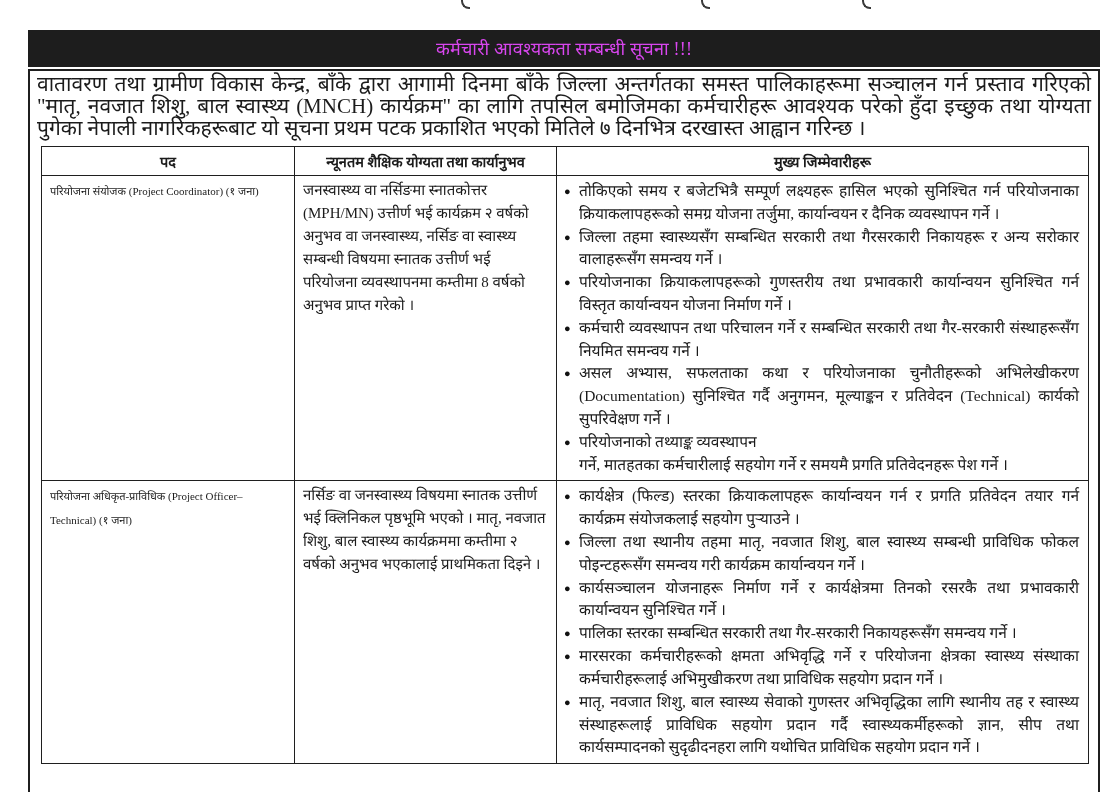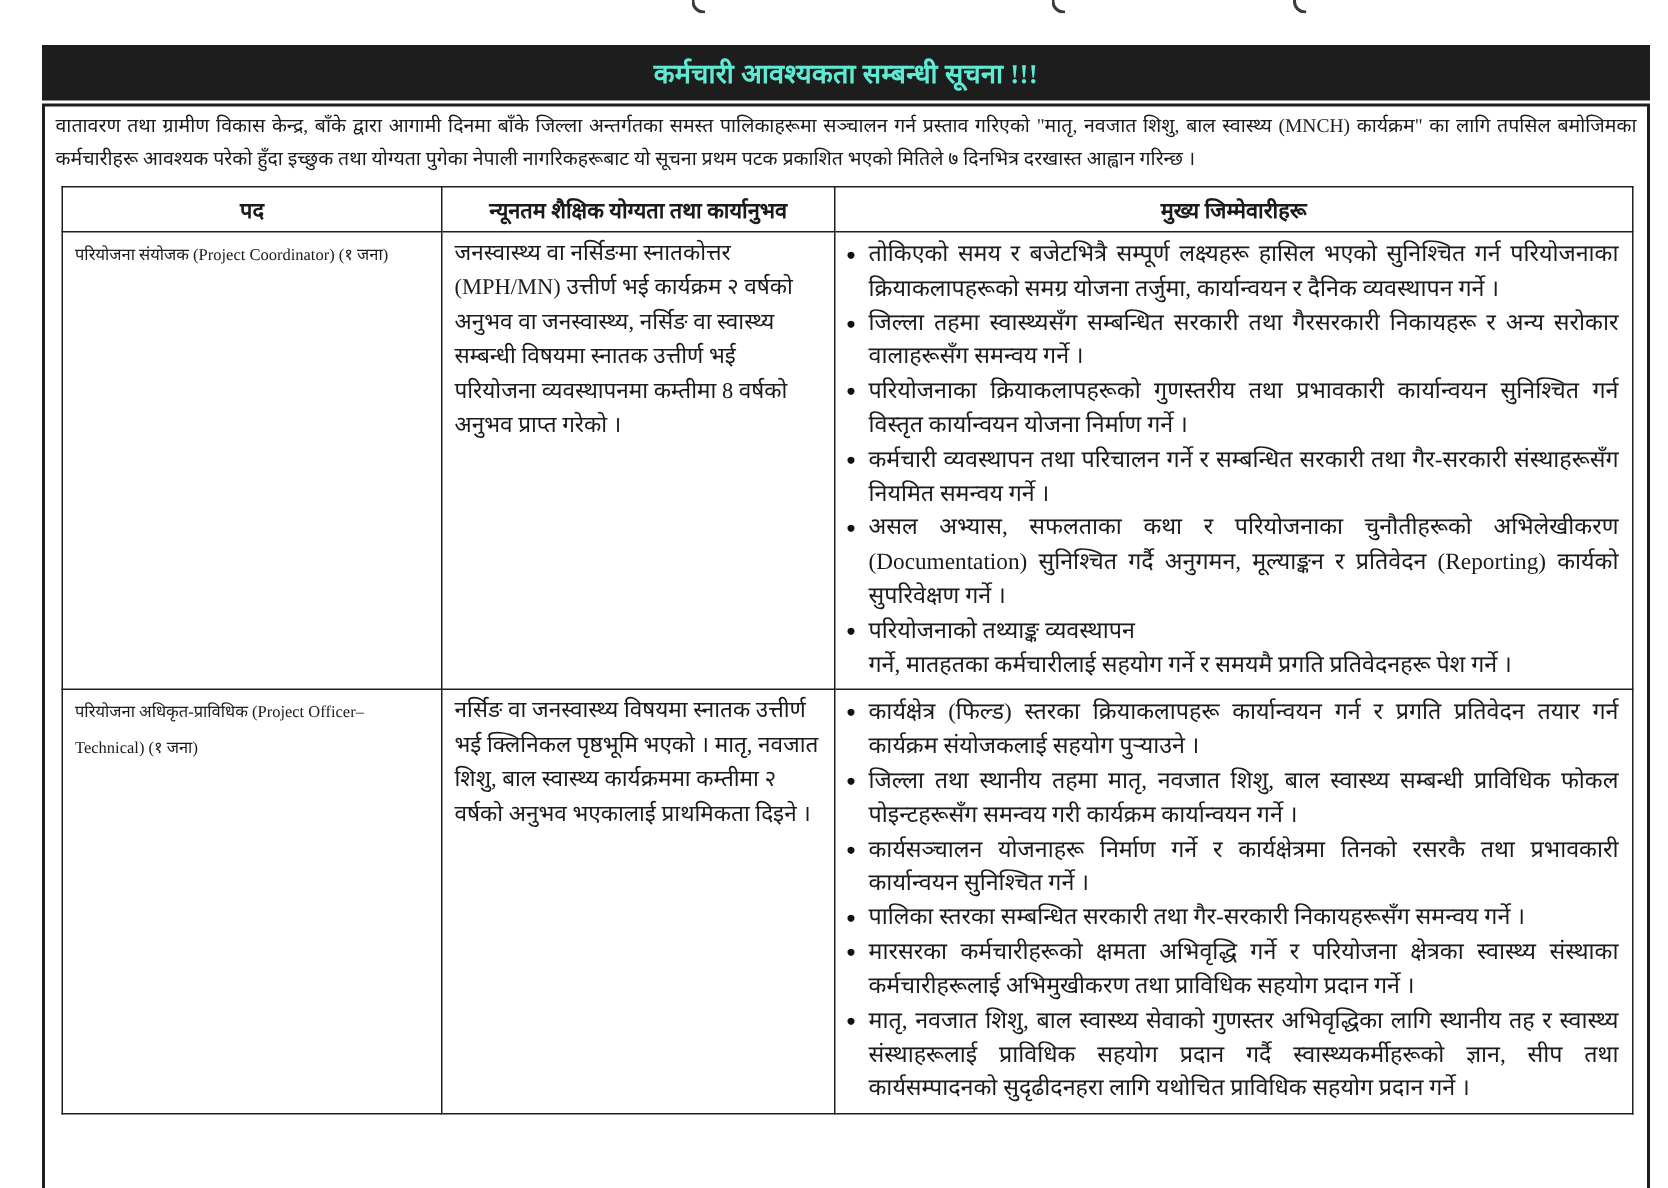--- a/index.html
+++ b/index.html
@@ -26,42 +26,42 @@
     border-radius: 0 0 0 8px;
   }
   .doc {
     position: absolute;
     left: 28px;
     top: 30px;
     width: 1072px;
   }
   .banner {
     background: #1d1d1d;
-    color: #5eead4;
+    color: #d946ef;
     text-align: center;
-    font-weight: bold;
+    font-weight: normal;
     font-size: 18px;
     padding: 6px 0 7px 0;
     letter-spacing: .2px;
   }
   .box {
     margin-top: 2px;
     border: 2px solid #1f1f1f;
     height: 900px; 
     box-sizing: border-box;
     background: #ffffff;
   }
   .subtitle {
     text-align: center;
     font-weight: bold;
     font-size: 14.5px;
     padding: 7px 4px 3px 4px;
   }
   .intro {
-    font-size: 13px;
+    font-size: 21px;
     line-height: 22px;
     text-align: justify;
     margin: 2px 7px 7px 7px;
   }
   table.vacancy {
     border-collapse: collapse;
     table-layout: fixed;
     width: 1047px;
     margin: 2px 0 0 11px;
     background: #ffffff;
@@ -159,21 +159,21 @@
                 <li>
                     <span class="bullet">●</span>
                     <span class="li-text">परियोजनाका क्रियाकलापहरूको गुणस्तरीय तथा प्रभावकारी कार्यान्वयन सुनिश्चित गर्न विस्तृत कार्यान्वयन योजना निर्माण गर्ने ।</span>
                   </li>
                 <li>
                     <span class="bullet">●</span>
                     <span class="li-text">कर्मचारी व्यवस्थापन तथा परिचालन गर्ने र सम्बन्धित सरकारी तथा गैर-सरकारी संस्थाहरूसँग नियमित समन्वय गर्ने ।</span>
                   </li>
                 <li>
                     <span class="bullet">●</span>
-                    <span class="li-text">असल अभ्यास, सफलताका कथा र परियोजनाका चुनौतीहरूको अभिलेखीकरण (Documentation) सुनिश्चित गर्दै अनुगमन, मूल्याङ्कन र प्रतिवेदन (Reporting) कार्यको सुपरिवेक्षण गर्ने ।</span>
+                    <span class="li-text">असल अभ्यास, सफलताका कथा र परियोजनाका चुनौतीहरूको अभिलेखीकरण (Documentation) सुनिश्चित गर्दै अनुगमन, मूल्याङ्कन र प्रतिवेदन (Technical) कार्यको सुपरिवेक्षण गर्ने ।</span>
                   </li>
                 <li>
                     <span class="bullet">●</span>
                     <span class="li-text">परियोजनाको तथ्याङ्क व्यवस्थापन
 गर्ने, मातहतका कर्मचारीलाई सहयोग गर्ने र समयमै प्रगति प्रतिवेदनहरू पेश गर्ने ।</span>
                   </li>
               </ul>
             </td>
           </tr>
           <tr>

